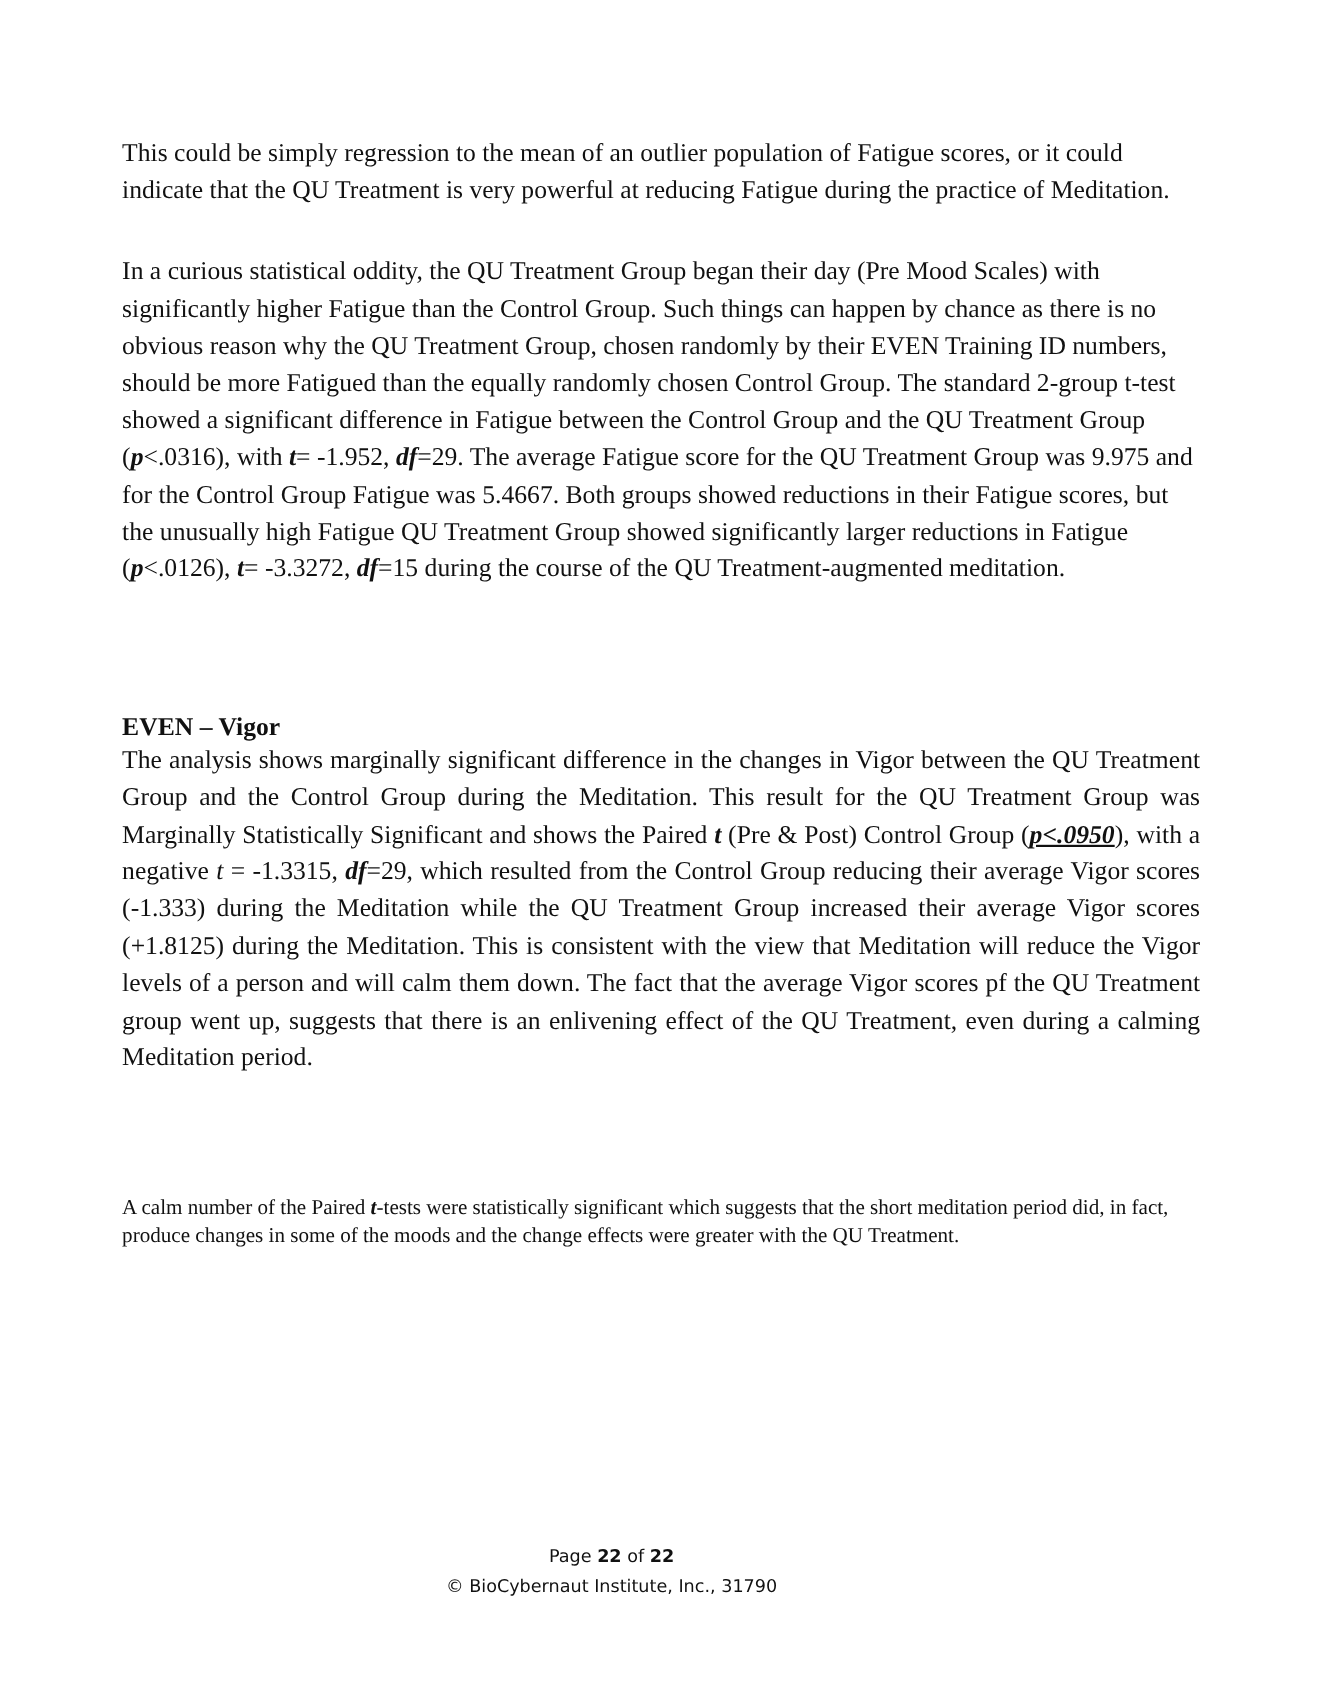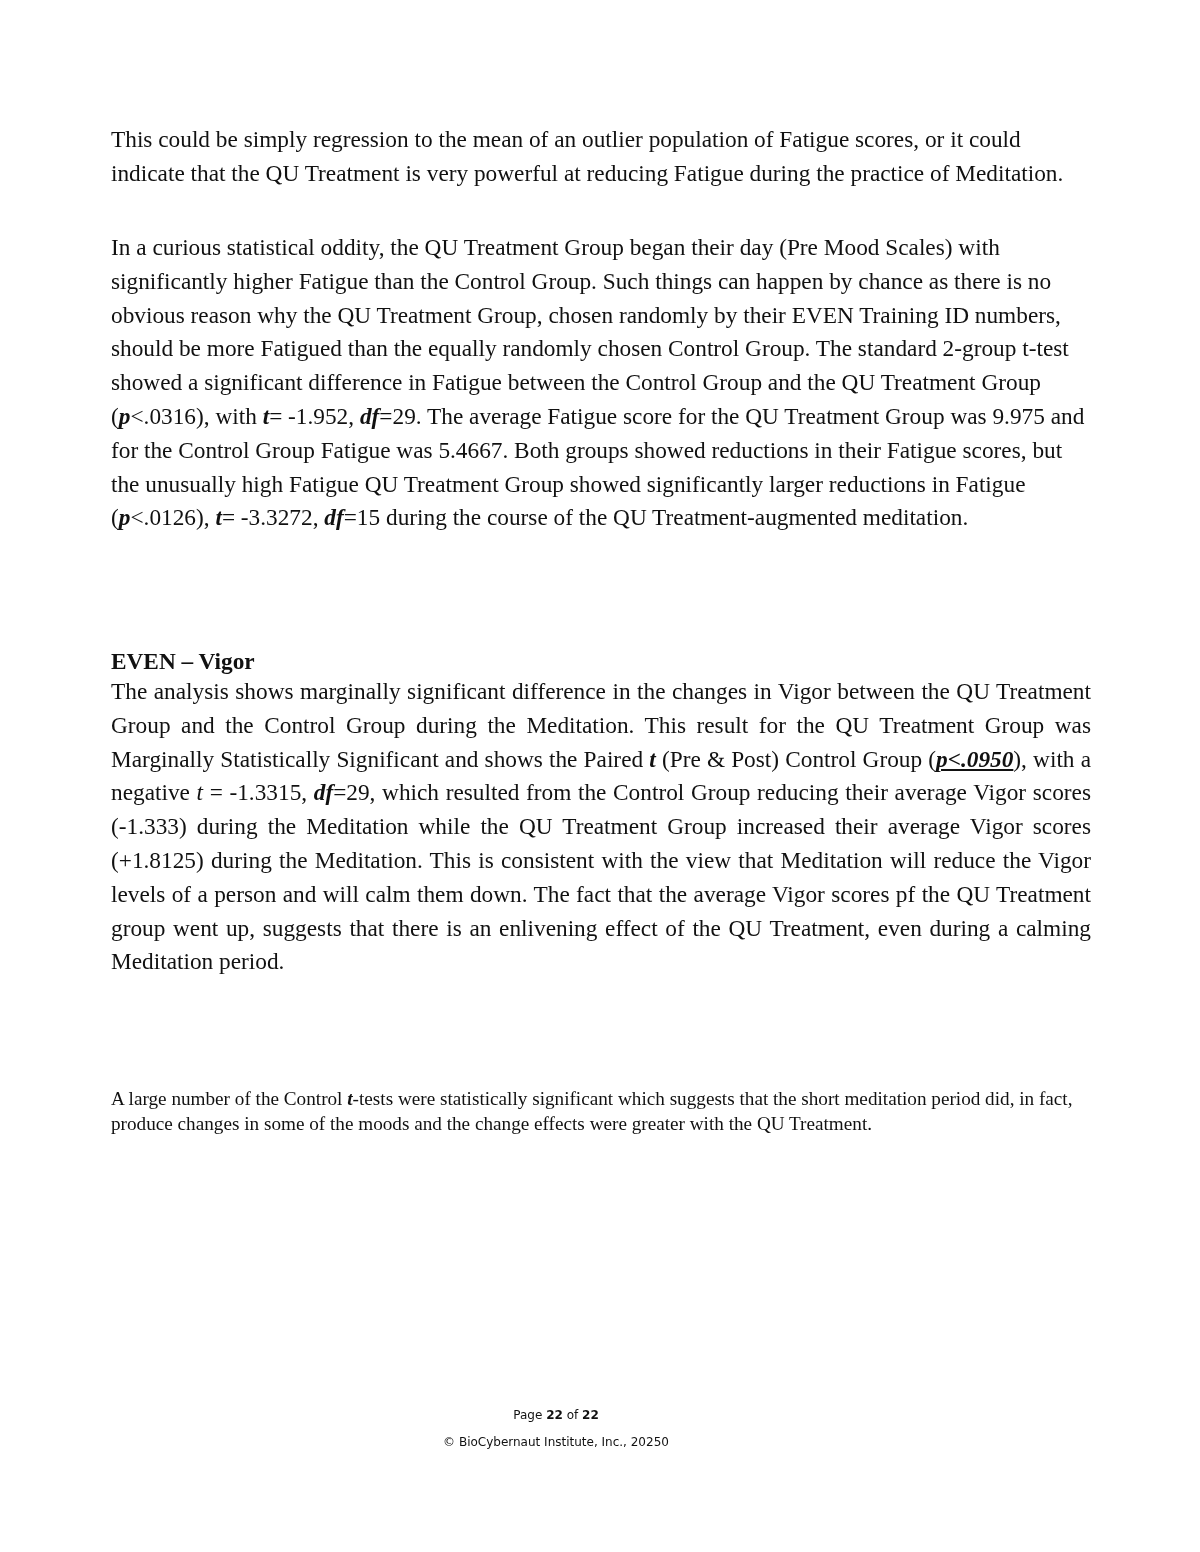--- a/index.html
+++ b/index.html
@@ -14,38 +14,38 @@
   #p1 { top: 123px; }
   #p2 { top: 231px; }
   #h-vigor { position: absolute; left: 111px; top: 648px; font-size: 23.3px; font-weight: bold; font-family: "Liberation Serif", serif; margin: 0; }
   #p3 { top: 675px; }
   #p4 { top: 1087px; font-size: 19.2px; line-height: 24.5px; width: 985px; }
   .b-i { font-weight: bold; font-style: italic; }
   .i { font-style: italic; }
   .u-b { font-weight: bold; text-decoration: underline; }
   .footer {
     position: absolute; left: 0; width: 1112px; text-align: center;
-    font-family: "DejaVu Sans", sans-serif; font-size: 12px; line-height: 26.5px; top: 1402px;
+    font-family: "DejaVu Sans", sans-serif; font-size: 16px; line-height: 26.5px; top: 1402px;
   }
   .footer div { margin: 0; }
   .bold { font-weight: bold; }
 </style>
 </head>
 <body>
 
 <div class="page">
 
   <p id="p1" class="para">This could be simply regression to the mean of an outlier population of Fatigue scores, or it could indicate that the QU Treatment is very powerful at reducing Fatigue during the practice of Meditation.</p>
 
   <p id="p2" class="para"><span>In a curious statistical oddity, the QU Treatment Group began their day (Pre Mood Scales) with significantly higher Fatigue than the Control Group.  Such things can happen by chance as there is no obvious reason why the QU Treatment Group, chosen randomly by their EVEN Training ID numbers, should be more Fatigued than the equally randomly chosen Control Group.  The standard 2-group t-test showed a significant difference in Fatigue between the Control Group and the QU Treatment Group (</span><span class="b-i">p</span><span>&lt;.0316), with </span><span class="b-i">t</span><span>= -1.952, </span><span class="b-i">df</span><span>=29.  The average Fatigue score for the QU Treatment Group was 9.975 and for the Control Group Fatigue was 5.4667.  Both groups showed reductions in their Fatigue scores, but the unusually high Fatigue QU Treatment Group showed significantly larger reductions in Fatigue (</span><span class="b-i">p</span><span>&lt;.0126), </span><span class="b-i">t</span><span>= -3.3272, </span><span class="b-i">df</span><span>=15 during the course of the QU Treatment-augmented meditation.</span></p>
 
   <h3 id="h-vigor">EVEN – Vigor</h3>
 
   <p id="p3" class="para justify"><span>The analysis shows marginally significant difference in the changes in Vigor between the QU Treatment Group and the Control Group during the Meditation.  This result for the QU Treatment Group was Marginally Statistically Significant and shows the Paired </span><span class="b-i">t</span><span> (Pre &amp; Post) Control Group (</span><span class="u-b"><span class="i">p&lt;.0950</span></span><span>), with a negative </span><span class="i">t</span><span> = -1.3315, </span><span class="b-i">df</span><span>=29, which resulted from the Control Group reducing their average Vigor scores (-1.333) during the Meditation while the QU Treatment Group increased their average Vigor scores (+1.8125) during the Meditation.  This is consistent with the view that Meditation will reduce the Vigor levels of a person and will calm them down.  The fact that the average Vigor scores pf the QU Treatment group went up, suggests that there is an enlivening effect of the QU Treatment, even during a calming Meditation period.</span></p>
 
-  <p id="p4" class="para"><span>A large number of the Control </span><span class="b-i">t</span><span>-tests were statistically significant which suggests that the short meditation period did, in fact, produce changes in some of the moods and the change effects were greater with the QU Treatment.</span></p>
+  <p id="p4" class="para"><span>A calm number of the Paired </span><span class="b-i">t</span><span>-tests were statistically significant which suggests that the short meditation period did, in fact, produce changes in some of the moods and the change effects were greater with the QU Treatment.</span></p>
 
   <div class="footer">
     <div><span>Page </span><span class="bold">22</span><span> of </span><span class="bold">22</span></div>
-    <div>© BioCybernaut Institute, Inc., 20250</div>
+    <div>© BioCybernaut Institute, Inc., 31790</div>
   </div>
 
 </div>
 
 </body></html>

